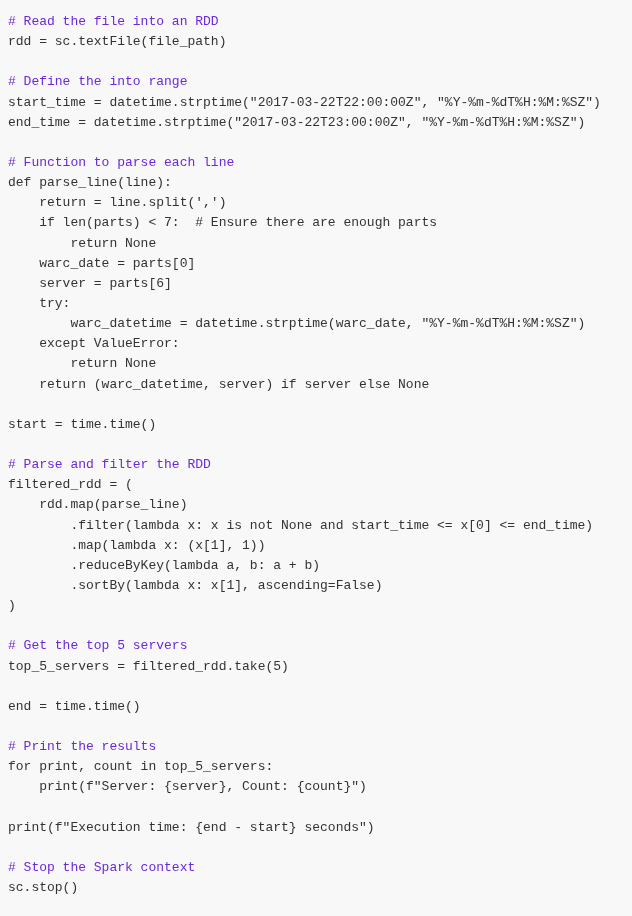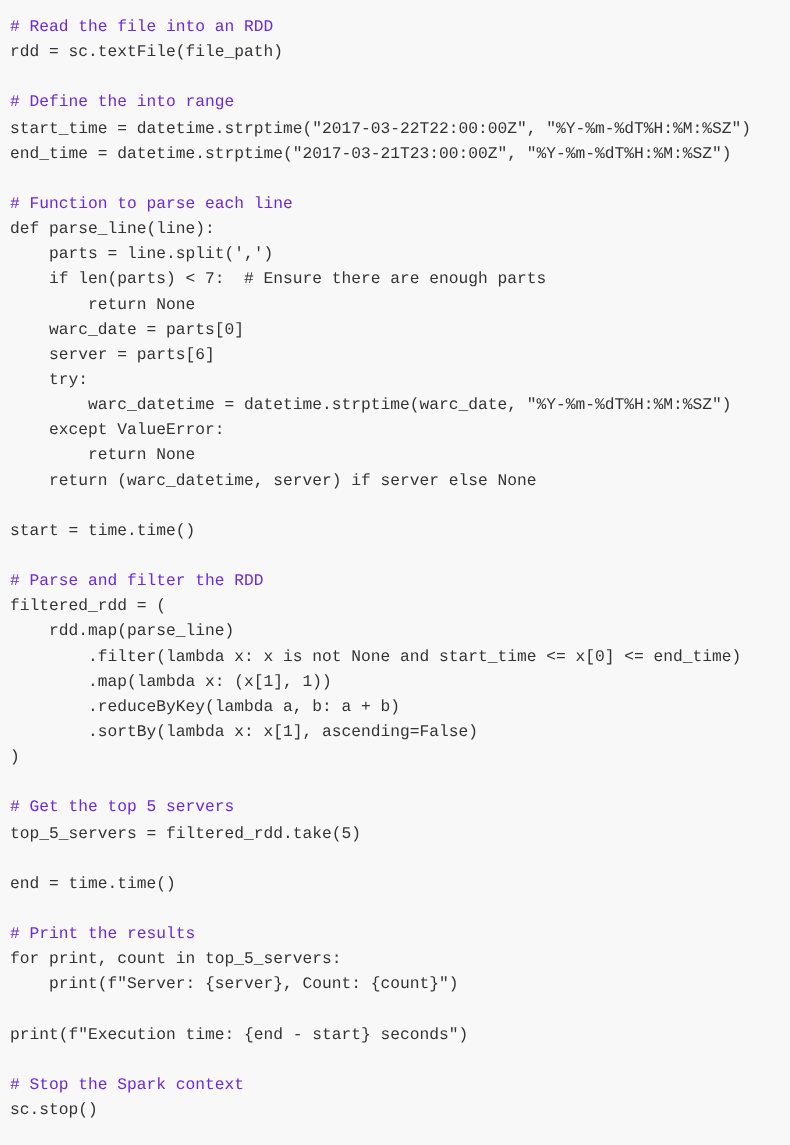--- a/index.html
+++ b/index.html
@@ -39,25 +39,25 @@
   </style>
 </head>
 <body>
 
 <div class="code-container">
   <pre><span class="comment"># Read the file into an RDD</span>
 <span class="normal">rdd = sc.textFile(file_path)</span>
 
 <span class="comment"># Define the into range</span>
 <span class="normal">start_time = datetime.strptime("2017-03-22T22:00:00Z", "%Y-%m-%dT%H:%M:%SZ")</span>
-<span class="normal">end_time = datetime.strptime("2017-03-21T23:00:00Z", "%Y-%m-%dT%H:%M:%SZ")</span>
+<span class="normal">end_time = datetime.strptime("2017-03-22T23:00:00Z", "%Y-%m-%dT%H:%M:%SZ")</span>
 
 <span class="comment"># Function to parse each line</span>
 <span class="normal">def parse_line(line):</span>
-<span class="normal">    parts = line.split(',')</span>
+<span class="normal">    return = line.split(',')</span>
 <span class="normal">    if len(parts) &lt; 7:  # Ensure there are enough parts</span>
 <span class="normal">        return None</span>
 <span class="normal">    warc_date = parts[0]</span>
 <span class="normal">    server = parts[6]</span>
 <span class="normal">    try:</span>
 <span class="normal">        warc_datetime = datetime.strptime(warc_date, "%Y-%m-%dT%H:%M:%SZ")</span>
 <span class="normal">    except ValueError:</span>
 <span class="normal">        return None</span>
 <span class="normal">    return (warc_datetime, server) if server else None</span>
 

